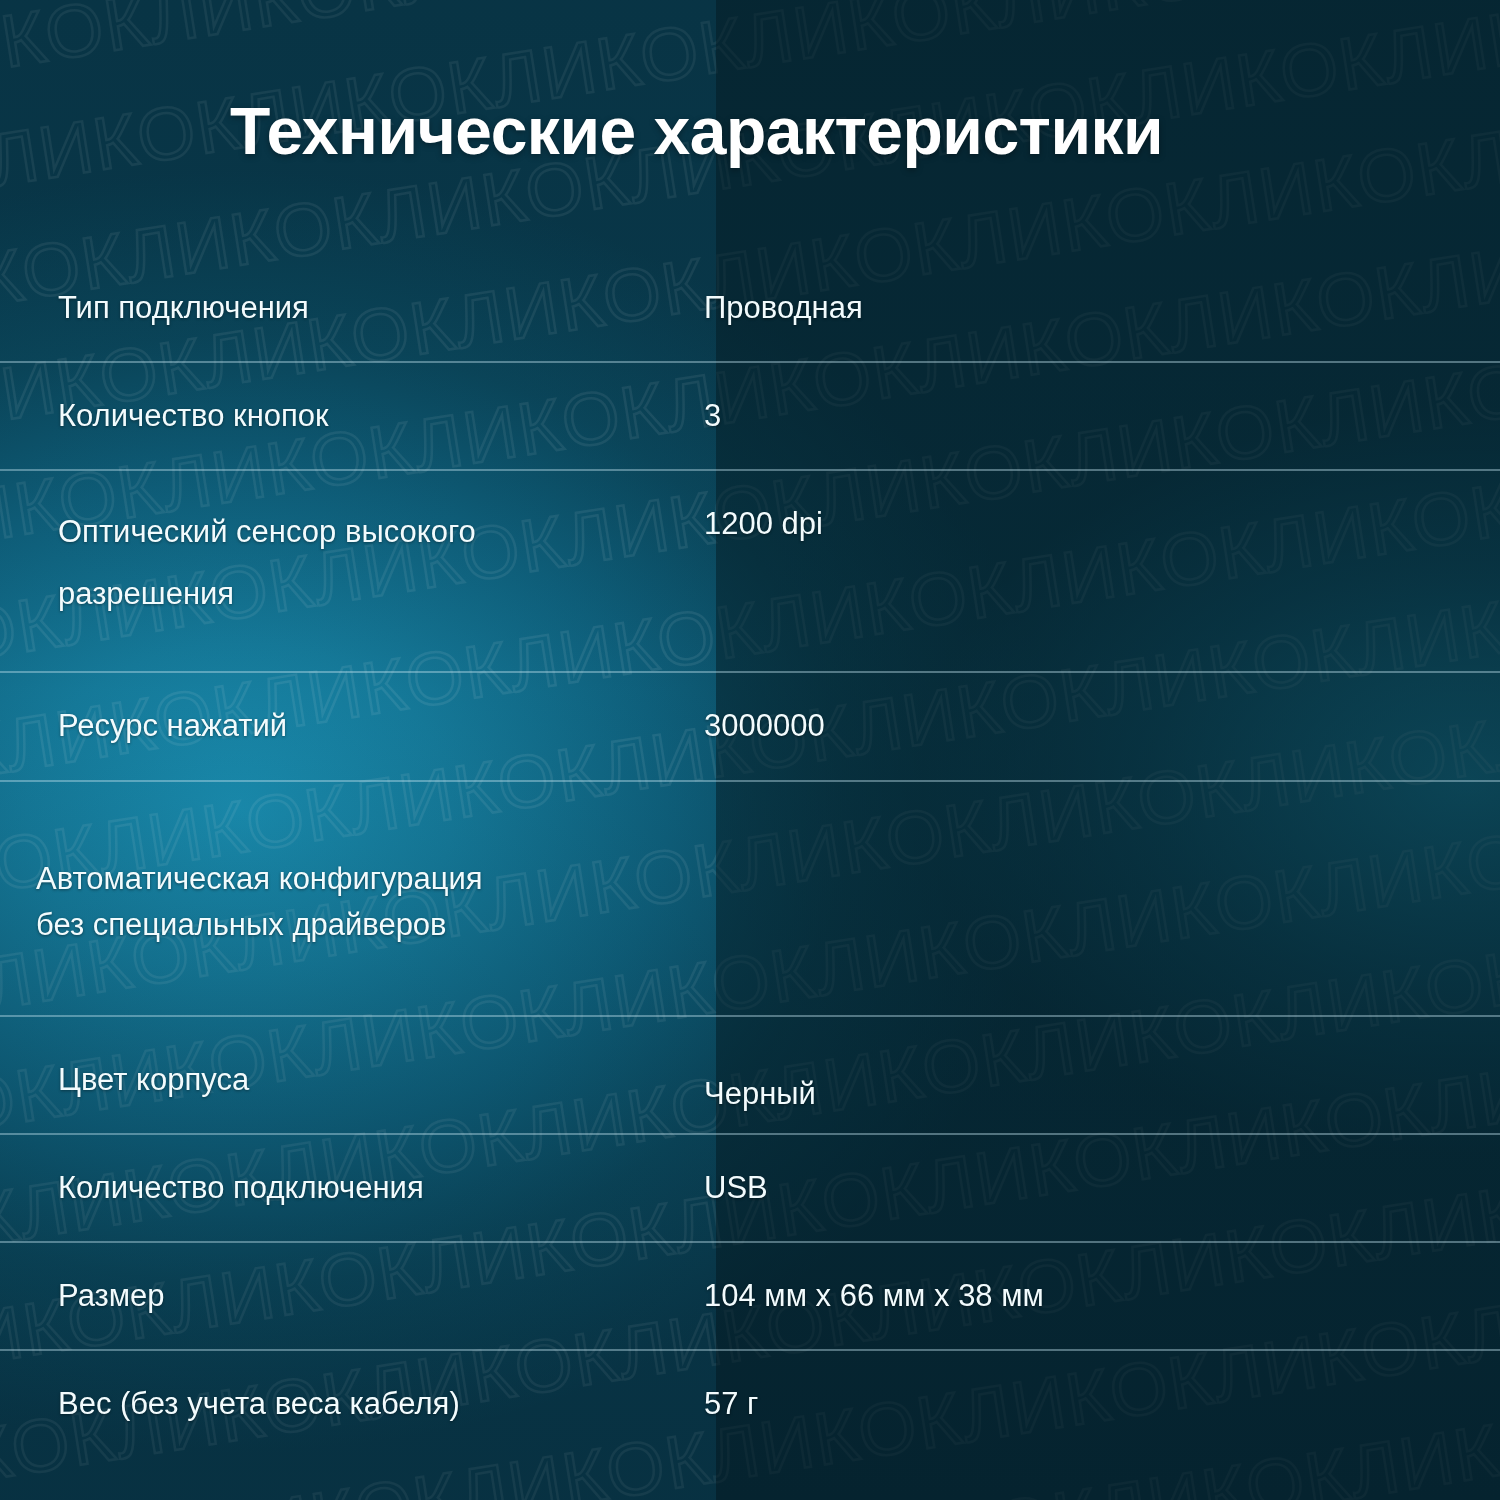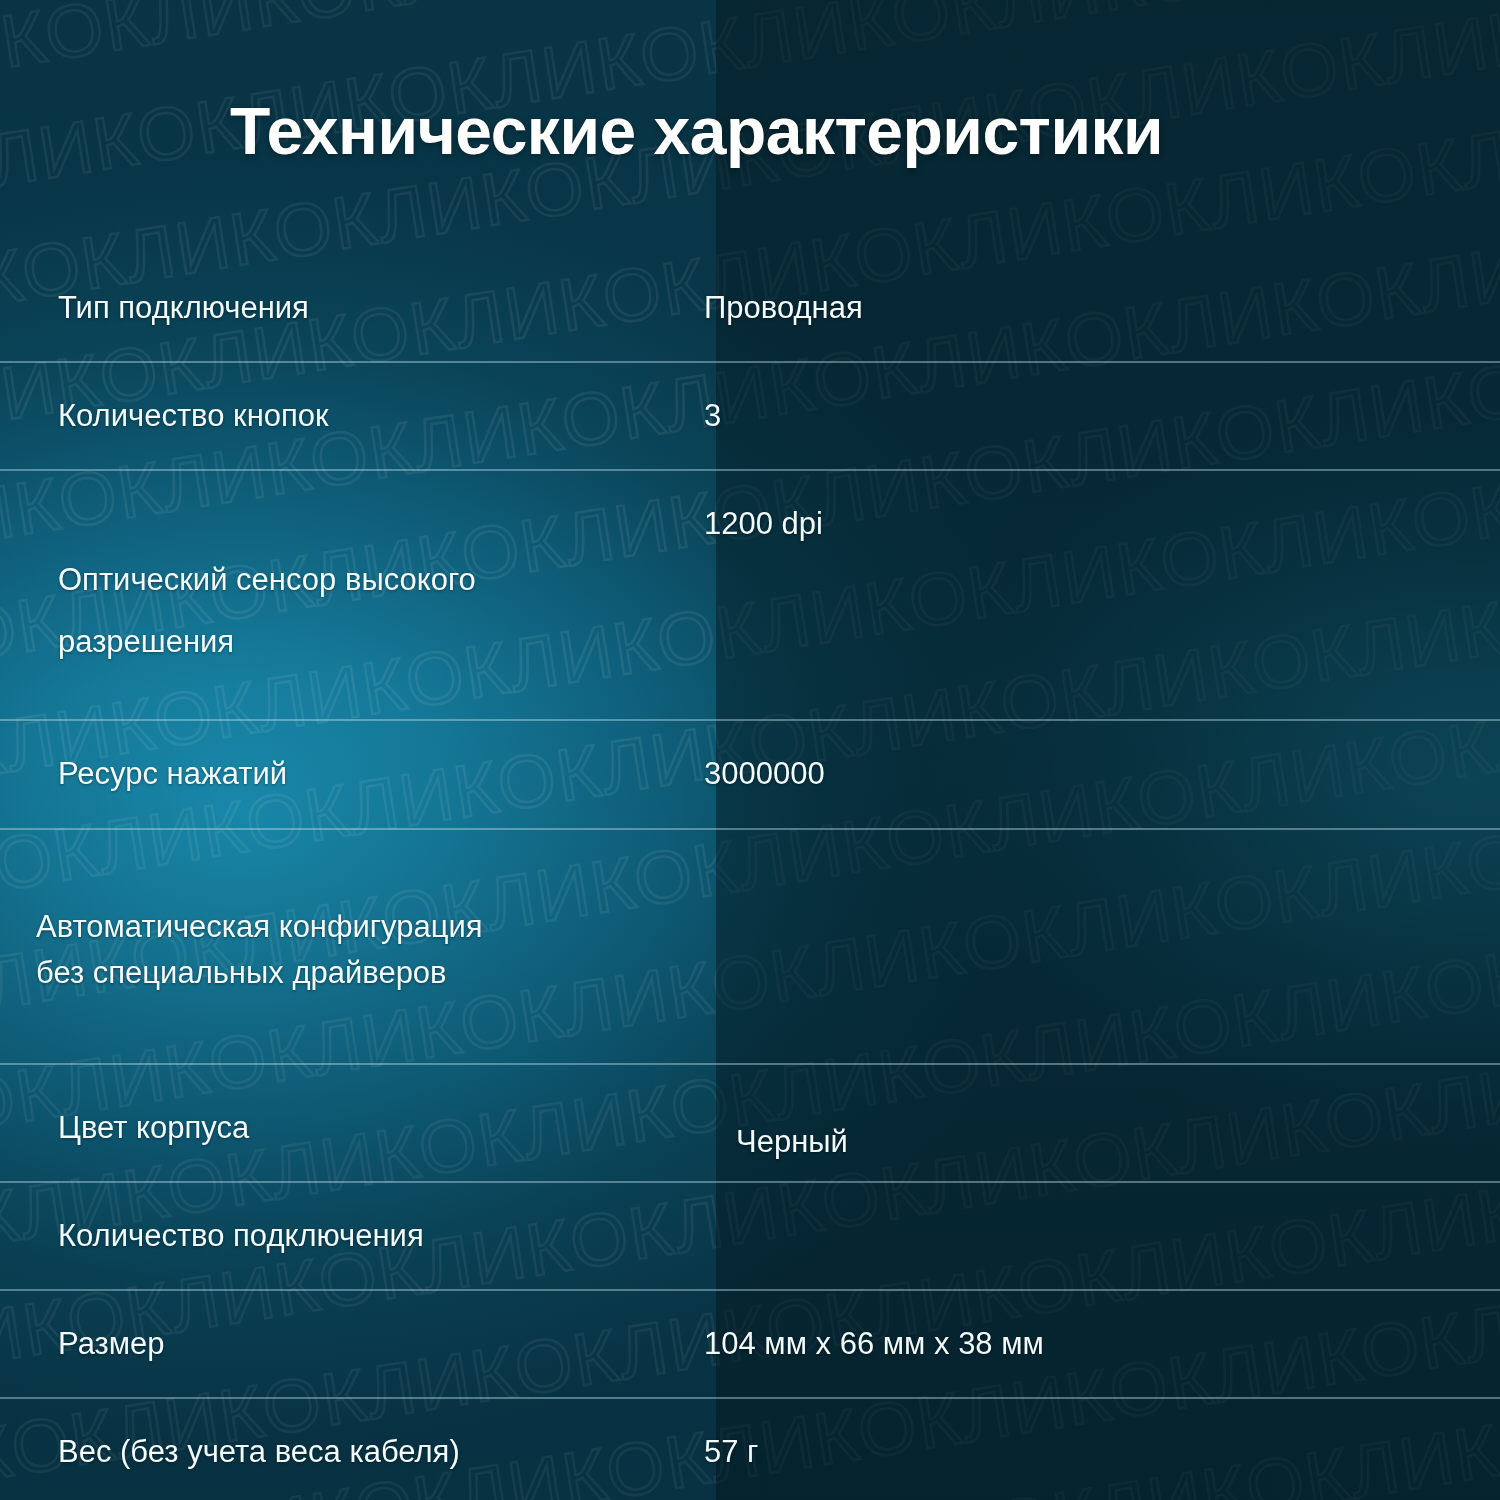--- a/index.html
+++ b/index.html
@@ -76,26 +76,26 @@
     text-shadow:0 1px 3px rgba(0,0,0,.40);
   }
   .cell-value{
     flex:1;box-sizing:border-box;
     padding:28px 16px 28px 36px;
     font-size:31px;line-height:1.62;font-weight:400;
     color:#f2fbfd;
     text-shadow:0 1px 3px rgba(0,0,0,.45);
   }
   .cell-value .vline{display:block;}
-  .spec-row.tall .cell-label{padding-top:30px;padding-bottom:46px;margin-top:48px;}
+  .spec-row.tall .cell-label{padding-top:30px;padding-bottom:46px;}
   .spec-row.tall .cell-label .lbl{line-height:2.0;}
   .spec-row.drivers .cell-label{padding-top:26px;padding-bottom:110px;}
   .spec-row.drivers .cell-value{padding-top:74px;padding-bottom:66px;line-height:1.5;}
   .spec-row.color .cell-label{padding-top:38px;padding-bottom:28px;border-radius:25px;}
-  .spec-row.color .cell-value{padding-top:52px;padding-bottom:12px;margin-left:32px;}
+  .spec-row.color .cell-value{padding-top:52px;padding-bottom:12px;}
   .spec-row.conn .cell-value,
   .spec-row.iface .cell-value{padding-top:28px;}
 </style>
 </head>
 <body>
 
 <div id="stage">
 
   <div class="bg-base"></div>
   <div class="bg-right-glow"></div>
@@ -156,20 +156,21 @@
         </div>
       </div>
 
       <div class="spec-row color">
         <div class="cell-label"><span class="lbl">Цвет корпуса</span></div>
         <div class="cell-value">Черный</div>
       </div>
 
       <div class="spec-row iface">
         <div class="cell-label"><span class="lbl">Количество подключения</span></div>
+        <div class="cell-value">USB</div>
       </div>
 
 
       <div class="spec-row">
         <div class="cell-label"><span class="lbl">Размер</span></div>
         <div class="cell-value">104 мм  x  66 мм  x  38 мм</div>
       </div>
 
       <div class="spec-row">
         <div class="cell-label"><span class="lbl">Вес (без учета веса кабеля)</span></div>

